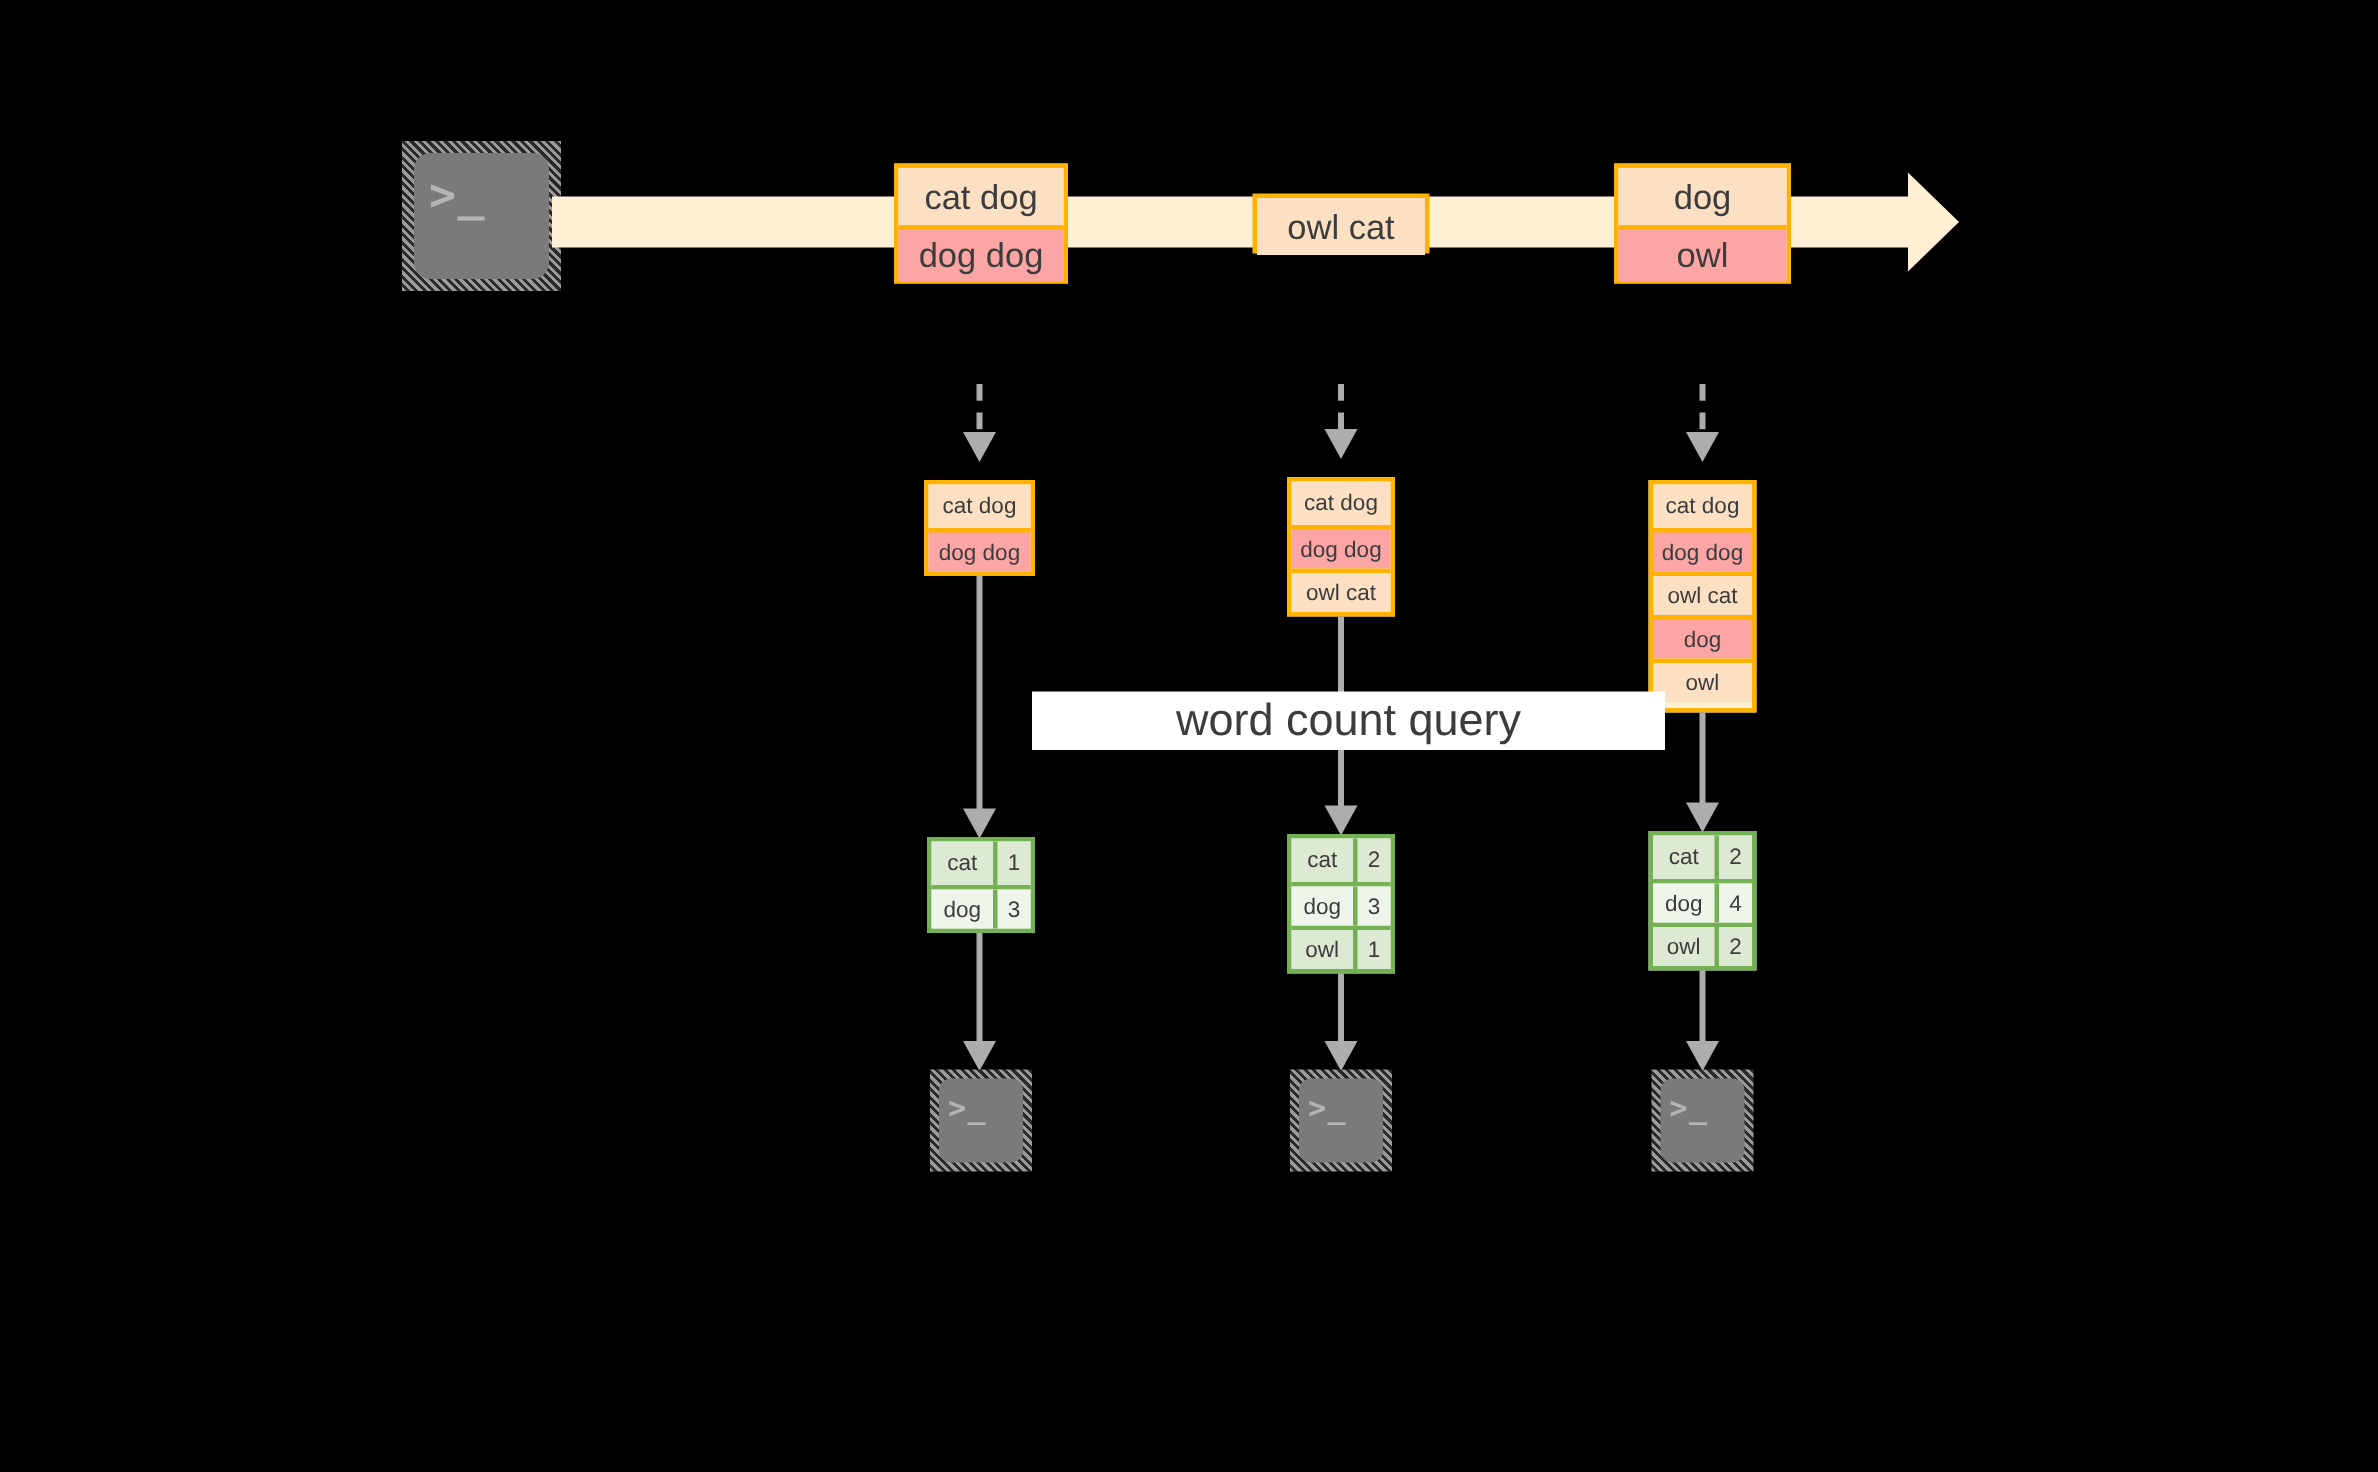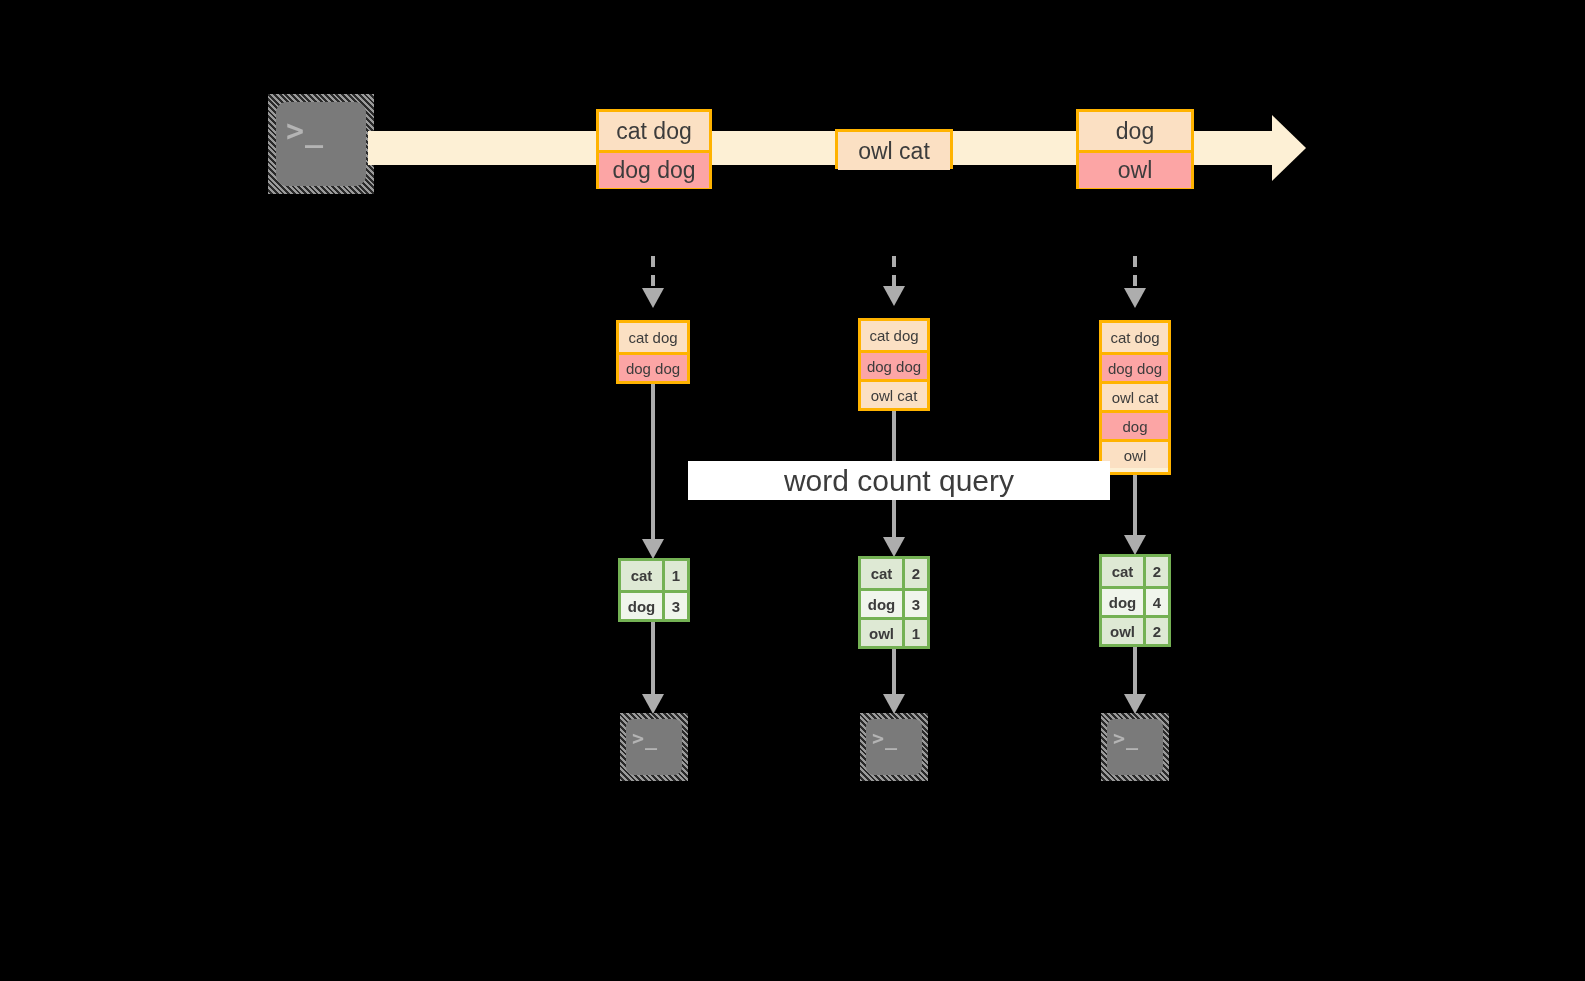--- a/index.html
+++ b/index.html
@@ -110,21 +110,20 @@
   }
   .gbox .grow + .grow { border-top: 3px solid #74B154; }
   .gbox .gcell {
     box-sizing: border-box;
     display: flex;
     align-items: center;
     justify-content: center;
     font-size: 15px;
     color: #3c3c3c;
     white-space: nowrap;
-    font-weight: bold;
   }
   .gbox .gcell.word { flex: 0 0 41px; }
   .gbox .gcell.cnt  { flex: 1 1 auto; border-left: 3px solid #74B154; }
   .gbox .grow.dark  .gcell { background: #DEE9D4; }
   .gbox .grow.light .gcell { background: #F0F5EC; }
 
   
   .conn-line {
     position: absolute;
     width: 4px;

